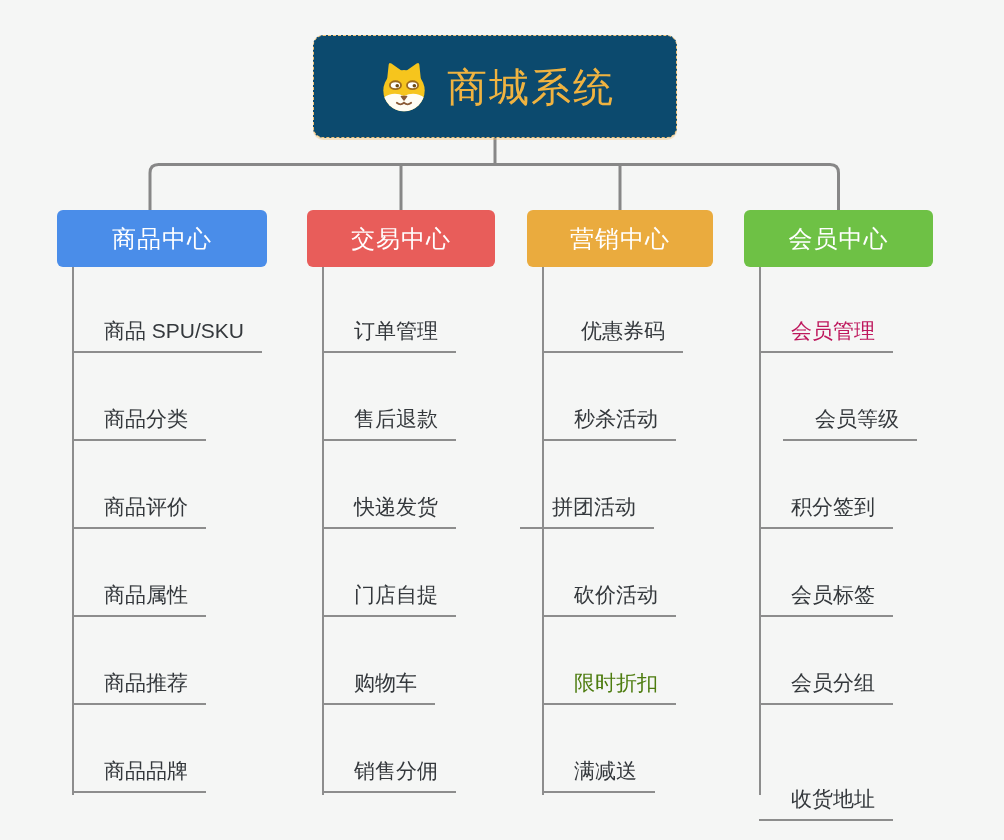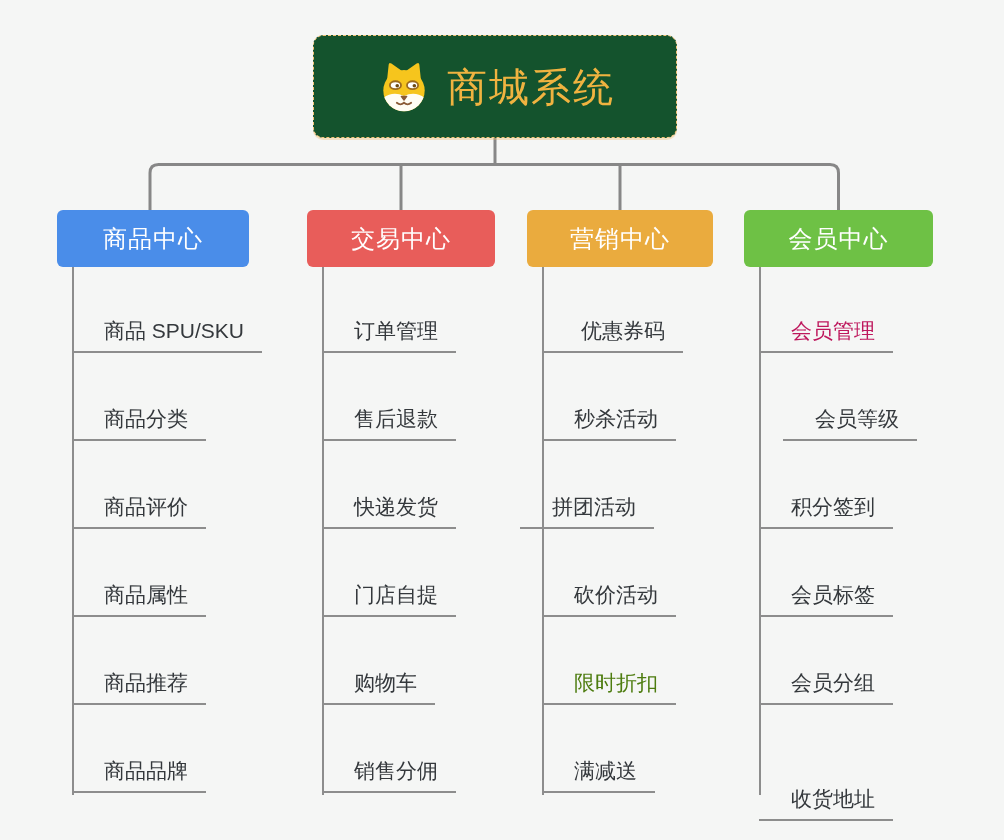--- a/index.html
+++ b/index.html
@@ -4,21 +4,21 @@
 <style>
   html,body { margin:0; padding:0; }
   body { font-family: "Liberation Sans", "DejaVu Sans", sans-serif; }
   #canvas {
     position:relative; width:1004px; height:840px; overflow:hidden;
     background:#f5f6f5;
   }
   
   .root-node {
     position:absolute; left:313px; top:35px; width:364px; height:103px;
-    background:#14532d; border:1px dashed #f3c377; border-radius:10px;
+    background:#0c4a6e; border:1px dashed #f3c377; border-radius:10px;
     box-shadow:0 2px 0 rgba(240,185,100,0.35);
     display:flex; align-items:center; justify-content:center; gap:14px;
     box-sizing:border-box;
   }
   .root-title {
     font-size:40px; letter-spacing:2px; color:#f0b340; line-height:1;
     white-space:nowrap;
   }
   .root-icon { width:58px; height:54px; display:block; }
   
@@ -69,21 +69,21 @@
       <circle cx="24.5" cy="28.6" r="2" fill="#6d4a14"></circle>
       <circle cx="43.5" cy="28.6" r="2" fill="#6d4a14"></circle>
 
       <path d="M29 40.5 h6 l-3 4 z" fill="#8a5a35" stroke="#8a5a35" stroke-width="1.5" stroke-linejoin="round"></path>
       <path d="M24 47.5 Q28 51 32 47.5 Q36 51 40 47.5" fill="none" stroke="#8a5a35" stroke-width="2" stroke-linecap="round"></path>
     </svg>
     <span class="root-title" style="color: rgb(240, 179, 64);">商城系统</span>
   </div>
 
   <div id="branches">
-      <div class="branch-header" style="left: 57px; width: 192px; background: rgb(74, 141, 233);">
+      <div class="branch-header" style="left: 57px; width: 210px; background: rgb(74, 141, 233);">
         <span>商品中心</span>
       </div>
       <div class="branch-trunk" style="left: 72px; height: 528px; background: rgb(141, 141, 141);"></div>
       <div class="leaf-item" style="left: 72px; top: 316px; color: rgb(52, 56, 60); border-bottom-color: rgb(141, 141, 141);">商品 SPU/SKU</div>
       <div class="leaf-item" style="left: 72px; top: 404px; color: rgb(52, 56, 60); border-bottom-color: rgb(141, 141, 141);">商品分类</div>
       <div class="leaf-item" style="left: 72px; top: 492px; color: rgb(52, 56, 60); border-bottom-color: rgb(141, 141, 141);">商品评价</div>
       <div class="leaf-item" style="left: 72px; top: 580px; color: rgb(52, 56, 60); border-bottom-color: rgb(141, 141, 141);">商品属性</div>
       <div class="leaf-item" style="left: 72px; top: 668px; color: rgb(52, 56, 60); border-bottom-color: rgb(141, 141, 141);">商品推荐</div>
       <div class="leaf-item" style="left: 72px; top: 756px; color: rgb(52, 56, 60); border-bottom-color: rgb(141, 141, 141);">商品品牌</div>
       <div class="branch-header" style="left: 307px; width: 188px; background: rgb(232, 93, 90);">

